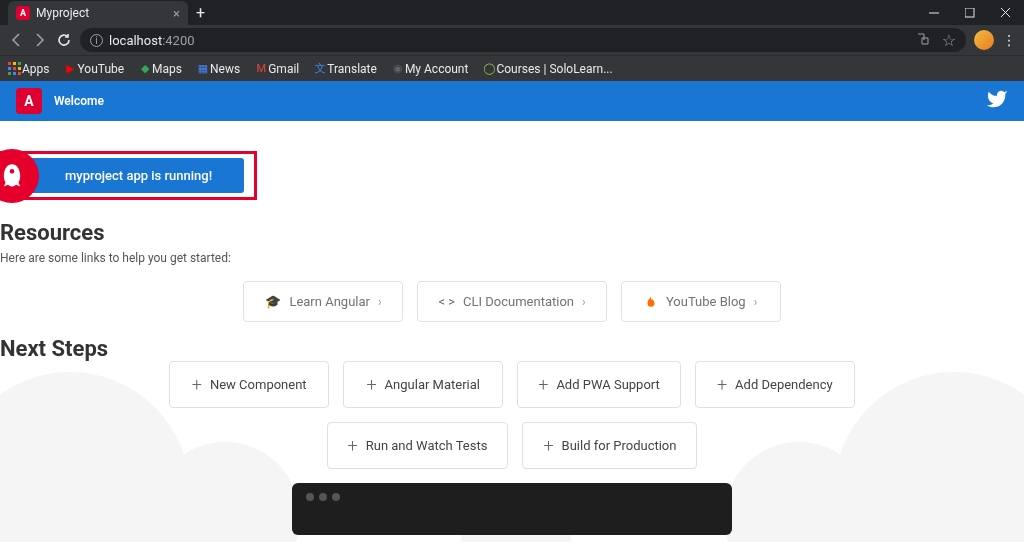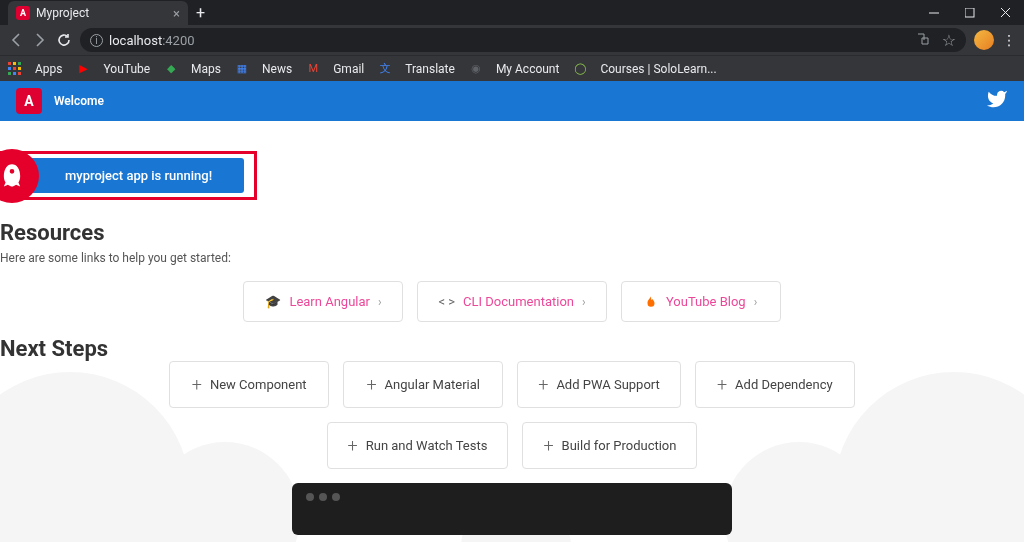--- a/index.html
+++ b/index.html
@@ -18,21 +18,21 @@
     .nav-arrow { color: #9aa0a6; cursor: pointer; display: flex; align-items: center; }
     .omnibox { background: #202124; border-radius: 14px; flex: 1; height: 24px; display: flex; align-items: center; padding: 0 10px; gap: 6px; }
     .omnibox-icon { color: #9aa0a6; font-size: 10px; border: 1px solid #9aa0a6; border-radius: 50%; width: 13px; height: 13px; display: flex; align-items: center; justify-content: center; }
     .omnibox-text { color: #e8eaed; font-size: 13px; }
     .omnibox-text .port { color: #9aa0a6; text-align: right; }
     .omnibox-right { margin-left: auto; display: flex; gap: 12px; align-items: center; color: #9aa0a6; }
     .avatar { width: 20px; height: 20px; border-radius: 50%; background: linear-gradient(135deg, #f5b942, #e67e22); }
     .kebab { color: #e8eaed; font-size: 14px; cursor: pointer; }
     
     .bookmarks { background: #35363a; height: 26px; display: flex; align-items: center; padding: 0 8px; gap: 14px; font-size: 12px; color: #e8eaed; border-top: 1px solid #2a2b2e; }
-    .bookmark { display: flex; align-items: center; gap: 13px; cursor: pointer; }
+    .bookmark { display: flex; align-items: center; gap: 0; cursor: pointer; }
     .bm-icon { width: 14px; height: 14px; display: flex; align-items: center; justify-content: center; font-size: 11px; }
     .bm-apps { position: relative; width: 14px; height: 14px; }
     .bm-apps span { position: absolute; width: 3px; height: 3px; }
     
     
     .app-header { background: #1976d2; height: 40px; display: flex; align-items: center; padding: 0 16px; color: white; gap: 12px; }
     .angular-logo { width: 26px; height: 26px; background: #dd0031; border-radius: 4px; display: flex; align-items: center; justify-content: center; font-weight: bold; font-size: 14px; }
     .app-title { font-size: 12px; font-weight: 600; }
     .twitter-icon { margin-left: auto; }
     
@@ -43,21 +43,21 @@
     
     .highlight-box { position: relative; display: inline-block; border: 3px solid #e4002b; padding: 4px 10px 4px 6px; margin-bottom: 12px; }
     .rocket-badge { position: absolute; left: -18px; top: 50%; transform: translateY(-50%); width: 54px; height: 54px; background: #e4002b; border-radius: 50%; display: flex; align-items: center; justify-content: center; }
     .running-banner { background: #1976d2; color: white; padding: 10px 32px 10px 56px; border-radius: 3px; font-size: 13px; font-weight: 500; }
     
     .section-title { font-size: 22px; font-weight: 700; color: #333; margin-top: 8px; }
     .section-sub { font-size: 12px; color: #555; margin-top: 6px; margin-bottom: 16px; }
     
     .card-row { display: flex; justify-content: center; gap: 14px; flex-wrap: wrap; padding: 0 20px; margin-bottom: 14px; }
     .card { border: 1px solid #e0e0e0; border-radius: 4px; padding: 12px 20px; display: flex; align-items: center; gap: 8px; font-size: 13px; cursor: pointer; color: #444; min-width: 160px; justify-content: center; background: #fff; z-index: 2; position: relative; }
-    .card-link { color: #ec4899; }
+    .card-link { color: #737373; }
     .chevron { color: #9e9e9e; font-size: 12px; }
     .plus { color: #666; font-weight: 300; font-size: 18px; }
     .card-icon { color: #666; display: flex; align-items: center; }
     
     .terminal { width: 440px; margin: 14px auto 0; background: #1e1e1e; border-radius: 6px; padding: 10px 14px 24px; text-align: left; color: #d4d4d4; font-family: Consolas, monospace; font-size: 12px; position: relative; z-index: 2; }
     .term-dots { display: flex; gap: 5px; margin-bottom: 10px; }
     .dot { width: 8px; height: 8px; border-radius: 50%; background: #555; }
   </style>
 </head>
 <body>

